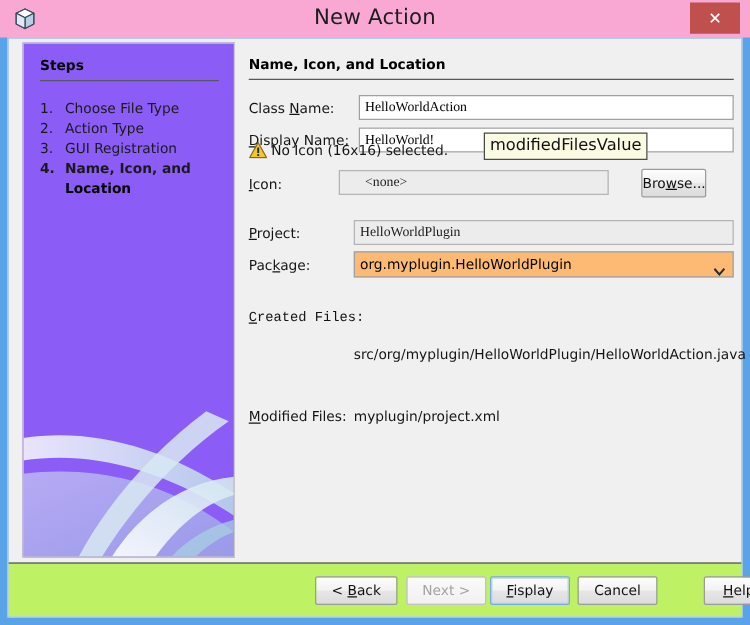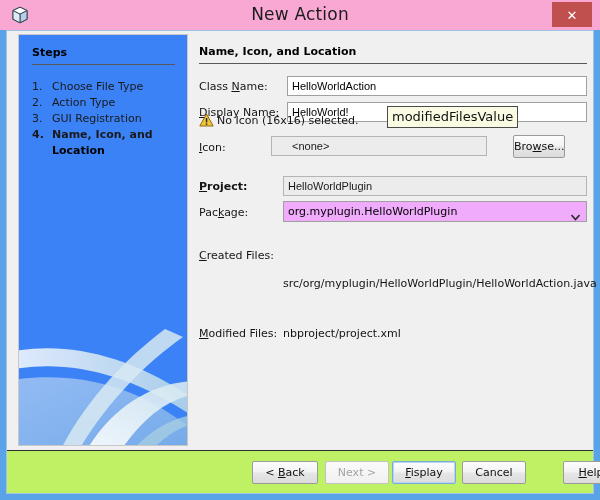--- a/index.html
+++ b/index.html
@@ -74,21 +74,21 @@
     border: 1px solid #9fc4e4;
     box-sizing: border-box;
   }
 
   
   #steps-panel {
     position: absolute;
     left: 11px; top: 3px;
     width: 170px;
     height: 412px;
-    background: #3b82f6;
+    background: #8b5cf6;
     border: 1px solid #c8c8c8;
     box-sizing: border-box;
     overflow: hidden;
   }
   #steps-decor {
     position: absolute;
     left: -4px;
     bottom: -6px;
     width: 180px;
     height: 130px;
@@ -158,39 +158,39 @@
     text-align: center;
   }
   .mn { text-decoration: underline; }
 
   .text-input {
     position: absolute;
     height: 20px;
     box-sizing: border-box;
     border: 1px solid #a0a0a0;
     background: #ffffff;
-    font-family: Liberation Sans, sans-serif;
+    font-family: Liberation Serif, serif;
     font-size: 11px;
     color: #000;
     padding: 0 4px;
     line-height: 18px;
     outline: none;
   }
   .text-input.disabled {
     background: #ececec;
     color: #1a1a1a;
     border-color: #b4b4b4;
   }
 
   .combo {
     position: absolute;
     height: 21px;
     box-sizing: border-box;
     border: 1px solid #a0a0a0;
-    background: #f0abfc;
+    background: #fdba74;
     font-size: 11px;
     padding: 0 4px;
     line-height: 19px;
     color: #000;
   }
   .combo-arrow {
     position: absolute;
     right: 6px;
     top: 6px;
     width: 9px; height: 7px;
@@ -341,38 +341,38 @@
       <div class="field-label" style="left:4px; top:46px;"><span>Class </span><span class="mn">N</span><span>ame:</span></div>
       <input class="text-input" style="left: 92px; top: 42px; width: 300px;" type="text" value="HelloWorldAction">
 
       <div class="field-label" style="left:4px; top:72px;"><span></span><span class="mn">D</span><span>isplay Name:</span></div>
       <input class="text-input" style="left: 92px; top: 68px; width: 300px;" type="text" value="HelloWorld!">
 
       <div class="field-label" style="left:4px; top:107px;"><span></span><span class="mn">I</span><span>con:</span></div>
       <input class="text-input disabled" style="left: 76px; top: 102px; width: 216px; padding-left: 20px;" type="text" readonly="" value="&lt;none&gt;">
       <button class="push-button" style="left:318px; top:101px; width:52px;"><span>Bro</span><span class="mn">w</span><span>se...</span></button>
 
-      <div class="field-label" style="left:4px; top:146px;font-weight:bold;"><span></span><span class="mn">P</span><span>roject:</span></div>
+      <div class="field-label" style="left:4px; top:146px;"><span></span><span class="mn">P</span><span>roject:</span></div>
       <input class="text-input disabled" style="left: 88px; top: 142px; width: 304px;" type="text" readonly="" value="HelloWorldPlugin">
 
       <div class="field-label" style="left:4px; top:172px;"><span>Pac</span><span class="mn">k</span><span>age:</span></div>
       <div class="combo" style="left:88px; top:167px; width:304px;">
         <span>org.myplugin.HelloWorldPlugin</span>
         <span class="combo-arrow">
           <svg width="9" height="7" viewBox="0 0 9 7">
               <path d="M0.5,1 L4.5,5.6 L8.5,1" fill="none" stroke="#2b2b2b" stroke-width="1.6"></path>
             </svg>
         </span>
       </div>
 
-      <div class="field-label" style="left:4px; top:215px;"><span></span><span class="mn">C</span><span>reated Files:</span></div>
+      <div class="field-label" style="left:4px; top:215px;font-family:Liberation Mono, monospace;"><span></span><span class="mn">C</span><span>reated Files:</span></div>
       <div class="static-value" style="left:88px; top:215px;margin-top:28px;">src/org/myplugin/HelloWorldPlugin/HelloWorldAction.java</div>
 
       <div class="field-label" style="left:4px; top:293px;"><span></span><span class="mn">M</span><span>odified Files:</span></div>
-      <div class="static-value" style="left:88px; top:293px;">nbproject/project.xml</div>
+      <div class="static-value" style="left:88px; top:293px;">myplugin/project.xml</div>
 
       <span id="warning-icon">
         <svg width="15" height="14" viewBox="0 0 15 14">
           <polygon points="7.5,1 14.2,13 0.8,13" fill="#f2c438" stroke="#8a6a10" stroke-width="1" stroke-linejoin="round"></polygon>
           <rect x="6.8" y="5" width="1.5" height="4.4" fill="#2b2b2b"></rect>
           <rect x="6.8" y="10.3" width="1.5" height="1.5" fill="#2b2b2b"></rect>
         </svg>
       </span>
       <div id="warning-text">No Icon (16x16) selected.</div>
 

